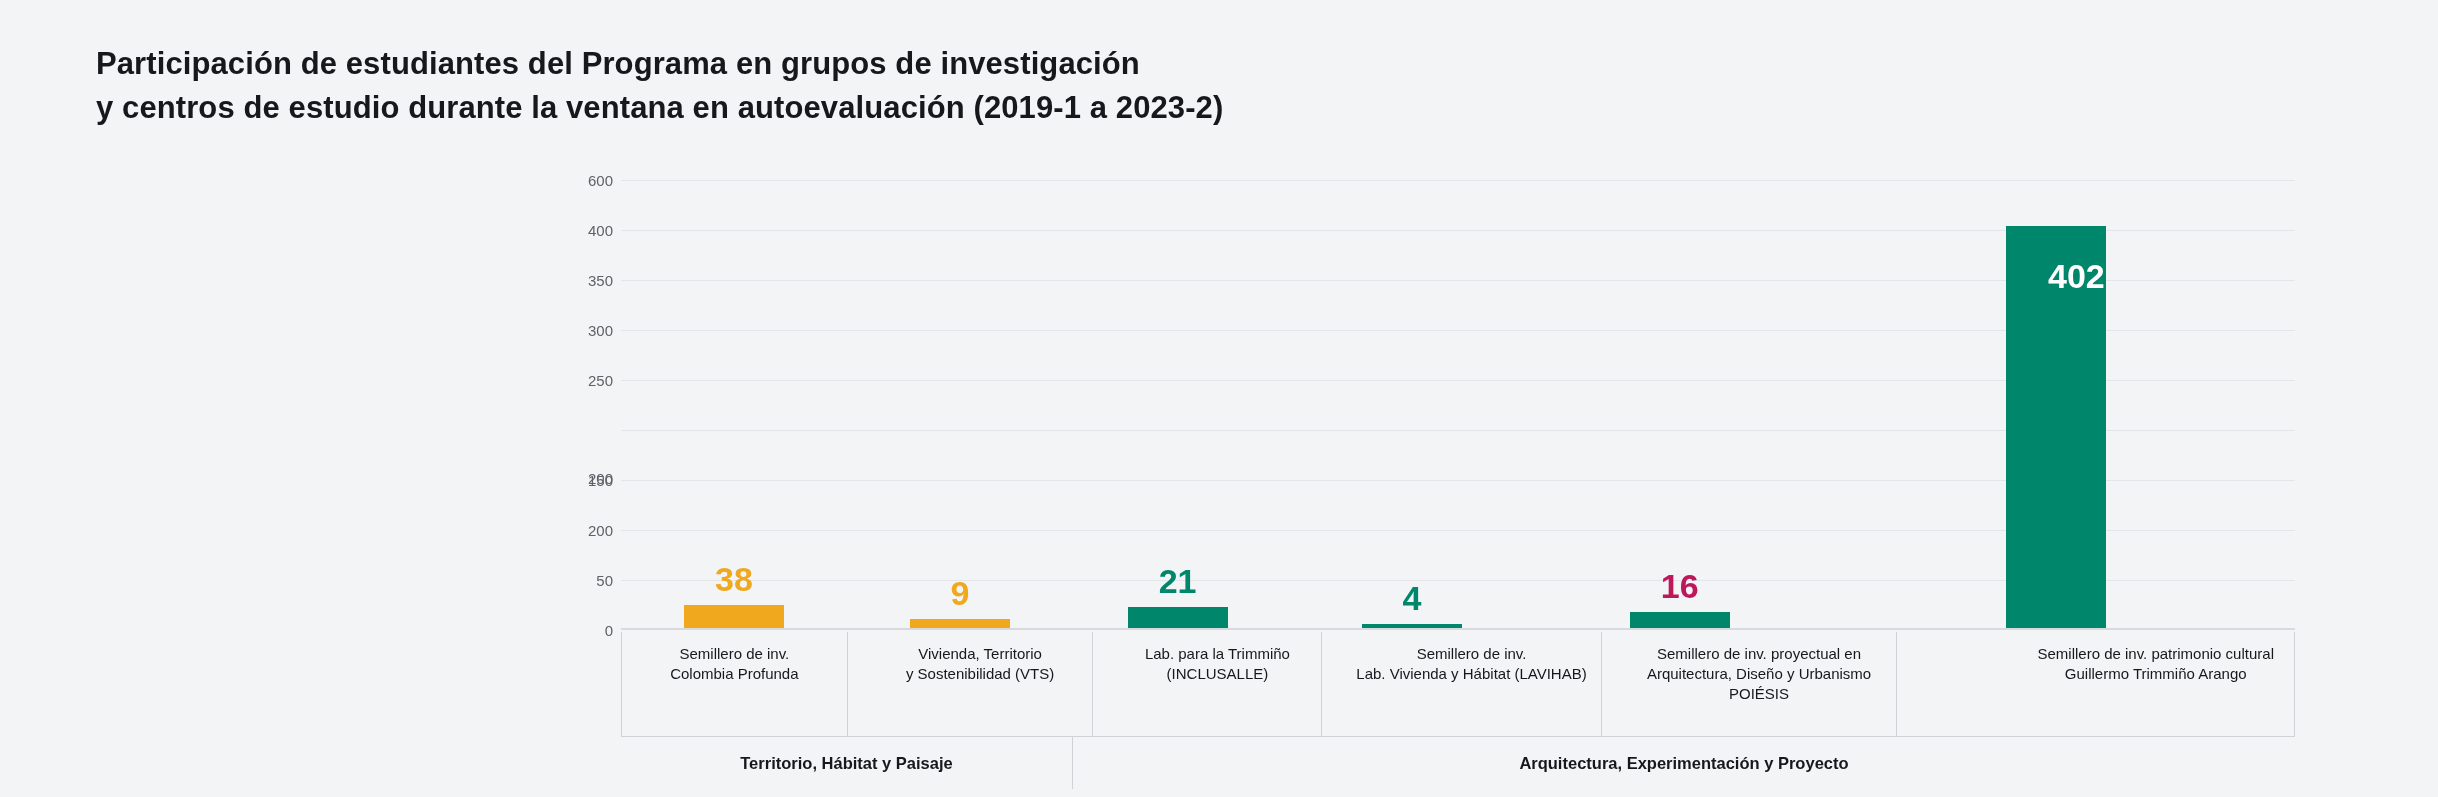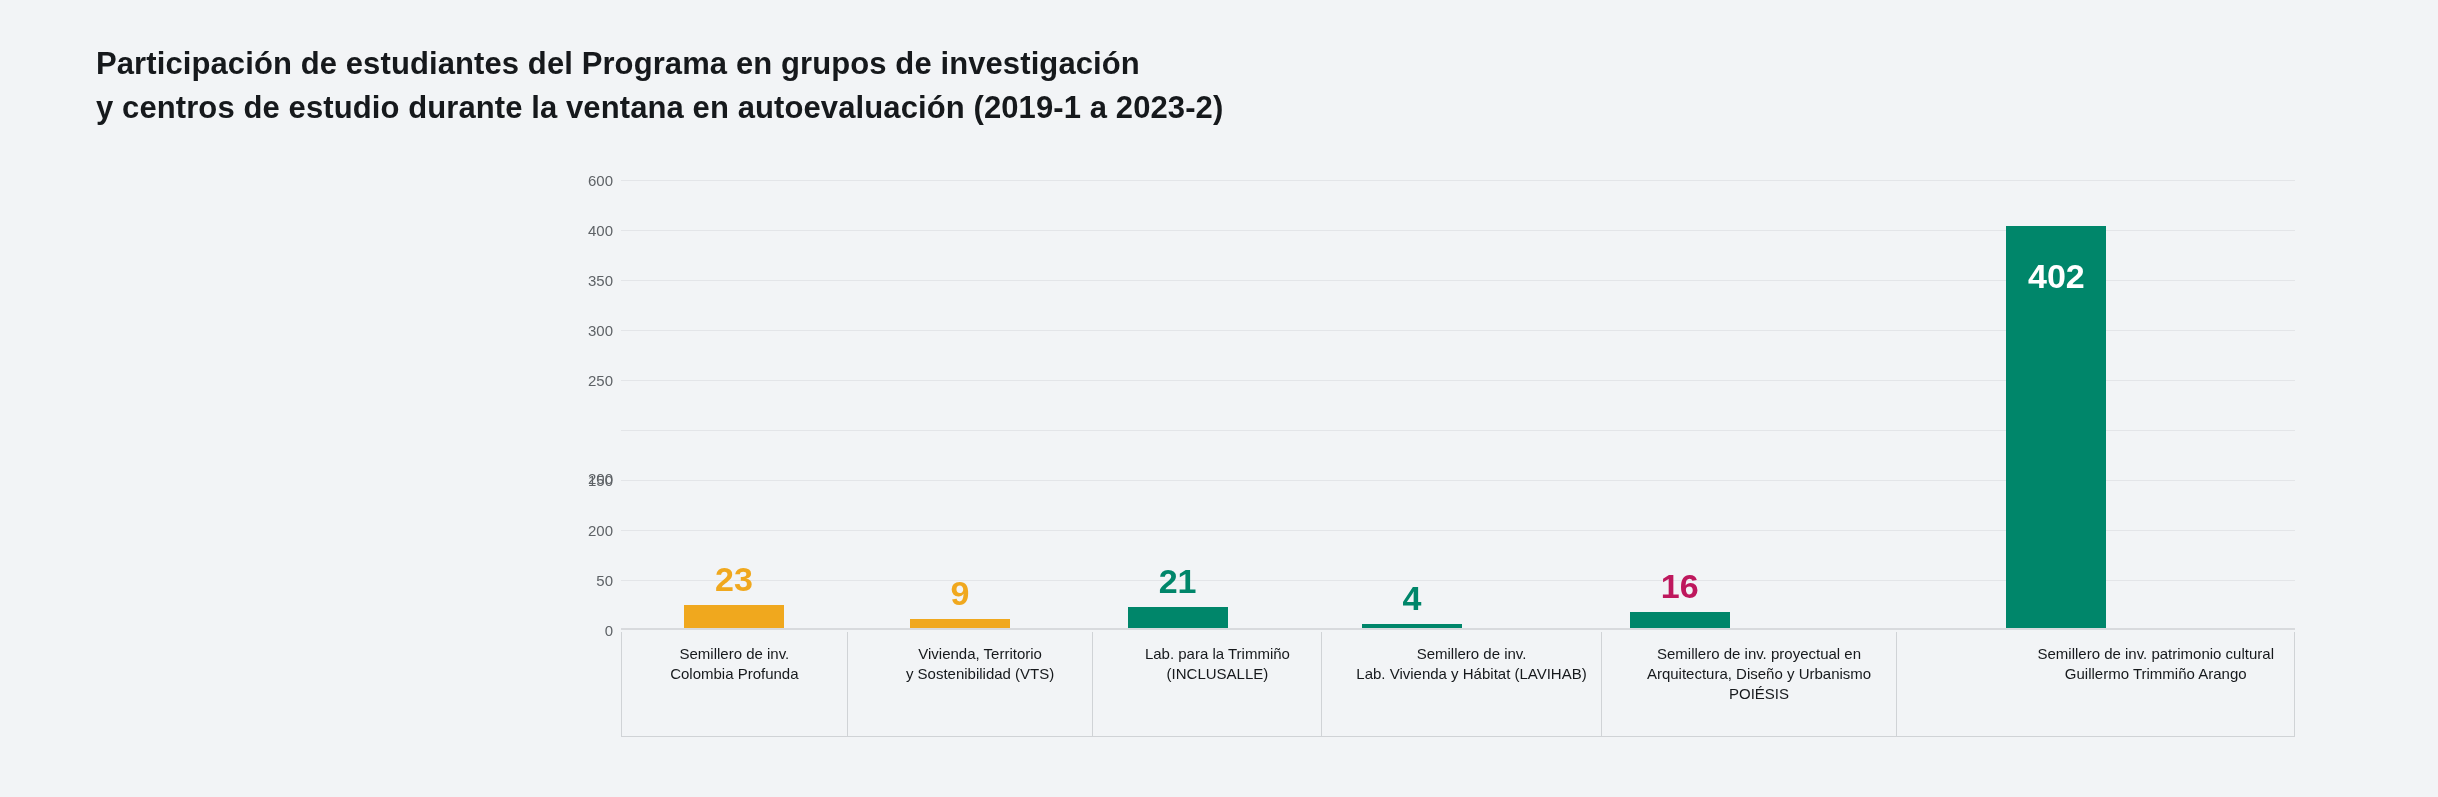--- a/index.html
+++ b/index.html
@@ -184,41 +184,41 @@
           <div class="gridline" style="top: 300px;"></div>
           <div class="gridline" style="top: 250px;"></div>
           <div class="gridline" style="top: 200px;"></div>
           <div class="gridline" style="top: 150px;"></div>
           <div class="gridline" style="top: 100px;"></div>
           <div class="gridline" style="top: 50px;"></div>
           <div class="gridline" style="top: 0px;"></div>
         </div>
       <div id="bars">
           <div class="bar-cell" style="flex: 0 0 13.5%;">
-            <div class="bar-value" style="color: rgb(240, 168, 30); bottom: 29px;">23</div>
+            <div class="bar-value" style="color: rgb(240, 168, 30); bottom: 29px;">38</div>
             <div class="bar" style="height: 23px; background: rgb(240, 168, 30);"></div>
           </div>
           <div class="bar-cell" style="flex: 0 0 13.5%;">
             <div class="bar-value" style="color: rgb(240, 168, 30); bottom: 15px;">9</div>
             <div class="bar" style="height: 9px; background: rgb(240, 168, 30);"></div>
           </div>
           <div class="bar-cell" style="flex: 0 0 12.5%;">
             <div class="bar-value" style="color: rgb(0, 134, 106); bottom: 27px;">21</div>
             <div class="bar" style="height: 21px; background: rgb(0, 134, 106);"></div>
           </div>
           <div class="bar-cell" style="flex: 0 0 15.5%;">
             <div class="bar-value" style="color: rgb(0, 134, 106); bottom: 10px;">4</div>
             <div class="bar" style="height: 4px; background: rgb(0, 134, 106);"></div>
           </div>
           <div class="bar-cell" style="flex: 0 0 16.5%;">
             <div class="bar-value" style="color: #be185d; bottom: 22px;">16</div>
             <div class="bar" style="height: 16px; background: rgb(0, 134, 106);"></div>
           </div>
           <div class="bar-cell" style="flex: 0 0 28.5%;">
-            <div class="bar-value" style="color: rgb(255, 255, 255); bottom: 332px;">402</div>
+            <div class="bar-value" style="color: rgb(255, 255, 255); bottom: 332px; margin-left: 20px;">402</div>
             <div class="bar" style="height: 402px; background: rgb(0, 134, 106);"></div>
           </div>
         </div>
     </div>
     <div id="cat-table">
         <div class="cat-cell" style="flex: 0 0 13.5%;">
           <div class="cat-label">Semillero de inv.
 Colombia Profunda</div>
         </div>
         <div class="cat-cell" style="flex: 0 0 13.5%;">
@@ -236,15 +236,23 @@
         <div class="cat-cell" style="flex: 0 0 16.5%;">
           <div class="cat-label">Semillero de inv. proyectual en
 Arquitectura, Diseño y Urbanismo
 POIÉSIS</div>
         </div>
         <div class="cat-cell" style="flex: 0 0 28.5%;">
           <div class="cat-label">Semillero de inv. patrimonio cultural
 Guillermo Trimmiño Arango</div>
         </div>
       </div>
+    <div id="group-row">
+        <div class="group-cell" style="flex: 0 0 27%;">
+          <div class="group-label">Territorio, Hábitat y Paisaje</div>
+        </div>
+        <div class="group-cell" style="flex: 0 0 73%;">
+          <div class="group-label">Arquitectura, Experimentación y Proyecto</div>
+        </div>
+      </div>
   </div>
 
 </div>
 
 </body></html>

